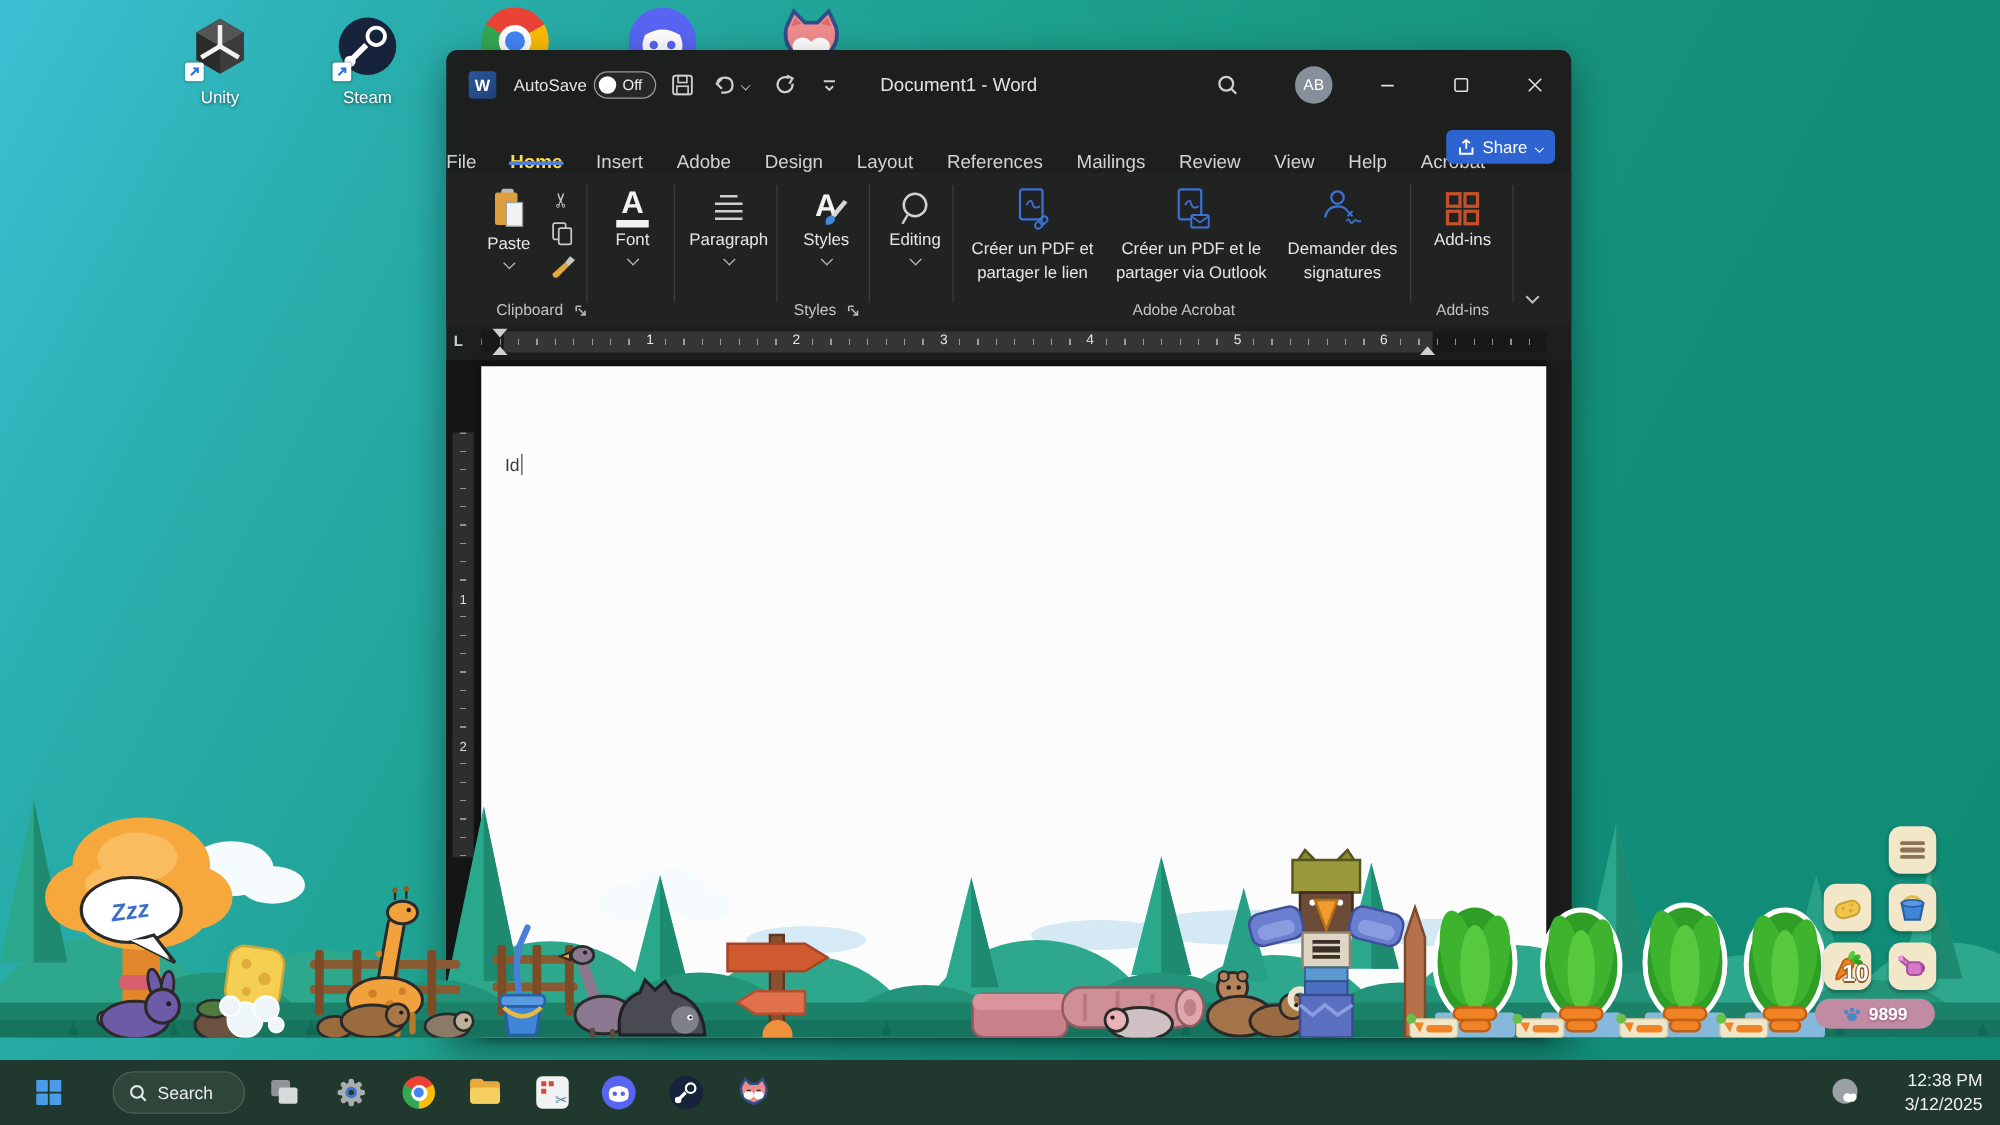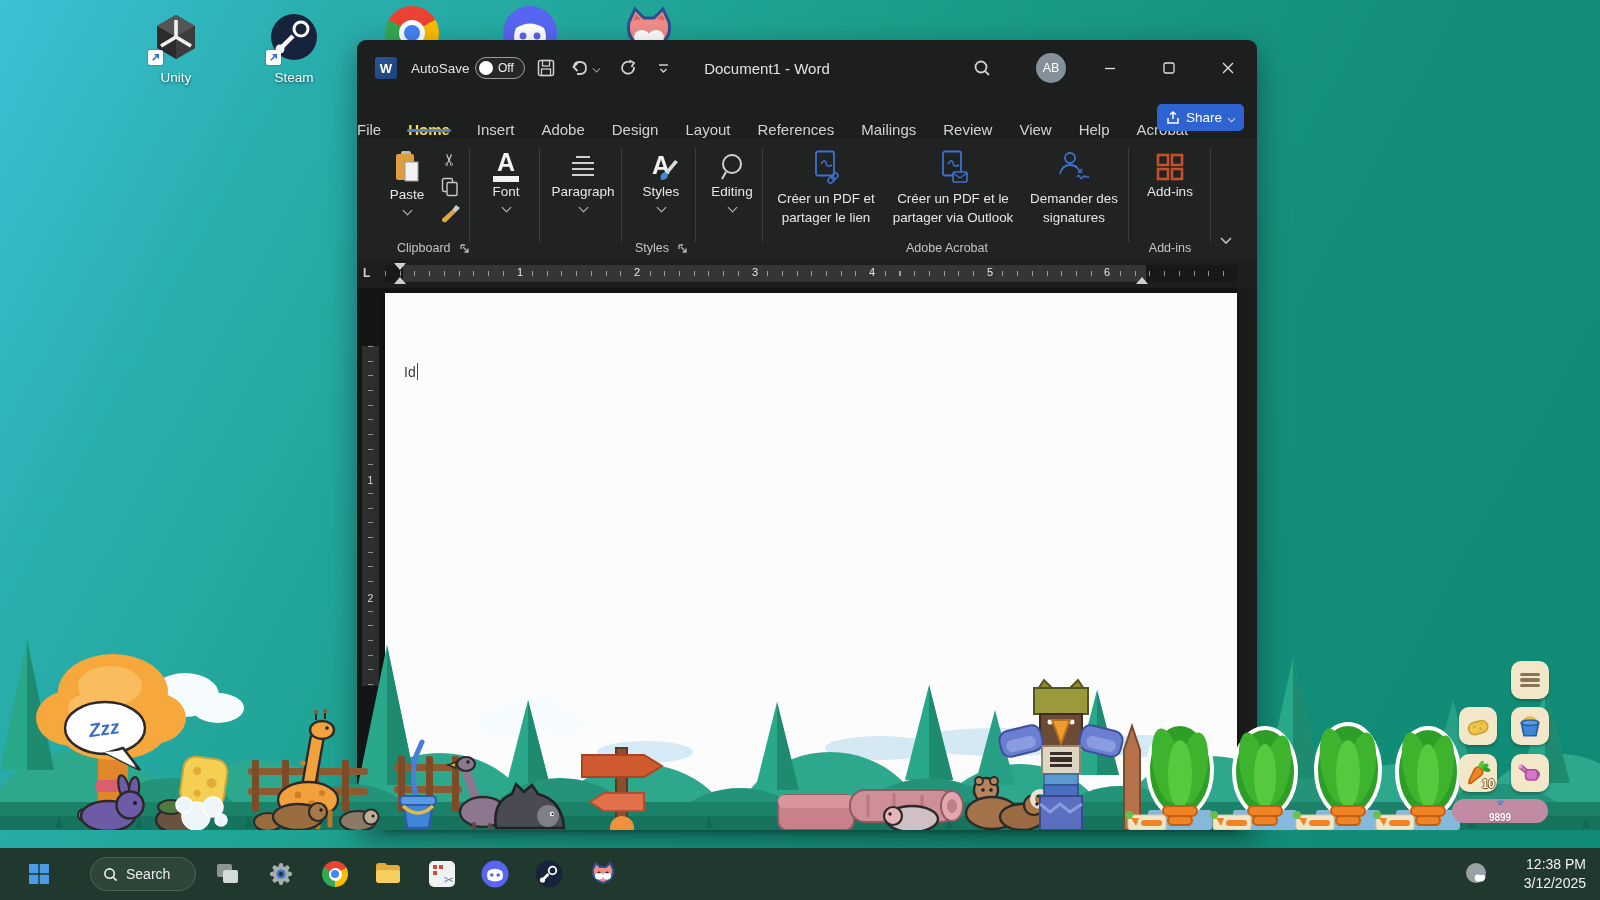--- a/index.html
+++ b/index.html
@@ -57,23 +57,23 @@
     background-image:repeating-linear-gradient(180deg,rgba(225,225,225,.55) 0 1px,transparent 1px 14.7px);
     background-size:5px 100%;background-position:6px 0;background-repeat:no-repeat;}
   .vnum{position:absolute;left:0;width:17px;text-align:center;font-size:10.5px;color:#dcdcdc;background:#2d2e2e;}
   #doctext{position:absolute;left:19px;top:70px;font-size:14px;color:#3a3a3a;display:flex;align-items:center;}
   #caret{width:1.5px;height:17px;background:#4a4a4a;margin-left:1px;}
   
   #landscape{position:absolute;left:0;top:630px;width:1600px;height:200px;z-index:30;pointer-events:none;}
   .gbtn{position:absolute;width:38px;height:38px;background:#f2e7c9;border-radius:10px;z-index:31;
     display:flex;align-items:center;justify-content:center;box-shadow:0 2px 3px rgba(0,0,0,.25);}
   #counter{position:absolute;left:1452px;top:799px;width:96px;height:24px;border-radius:12px;background:#c08ba3;z-index:31;
-    display:flex;align-items:center;justify-content:center;gap:6px;color:#fff;font-weight:bold;font-size:10px;
-    text-shadow:0 1px 2px rgba(90,40,60,.55);flex-direction:column;}
-  #carrot-count{position:absolute;right:2px;bottom:1px;font-size:12px;font-weight:bold;color:#fff;
+    display:flex;align-items:center;justify-content:center;gap:6px;color:#fff;font-weight:bold;font-size:14px;
+    text-shadow:0 1px 2px rgba(90,40,60,.55);}
+  #carrot-count{position:absolute;right:2px;bottom:1px;font-size:19px;font-weight:bold;color:#fff;
     text-shadow:-1px 0 #8a5a20,1px 0 #8a5a20,0 -1px #8a5a20,0 1px #8a5a20;}
   
   #taskbar{position:absolute;left:0;bottom:0;width:1600px;height:52px;background:#20382e;z-index:40;}
   .ticon{position:absolute;top:11px;width:30px;height:30px;display:flex;align-items:center;justify-content:center;}
   #search-pill{position:absolute;left:90px;top:9px;width:106px;height:34px;border-radius:17px;background:#2e463a;
     border:1px solid #4d6355;display:flex;align-items:center;gap:8px;padding-left:12px;color:#ececec;font-size:14px;}
   #clock{position:absolute;right:14px;top:7px;text-align:right;color:#f2f2f2;font-size:14px;line-height:1.35;}
   .hline{width:20px;height:3.5px;border-radius:2px;background:#8b7355;margin:1.8px 0;}
 </style>
 </head>

